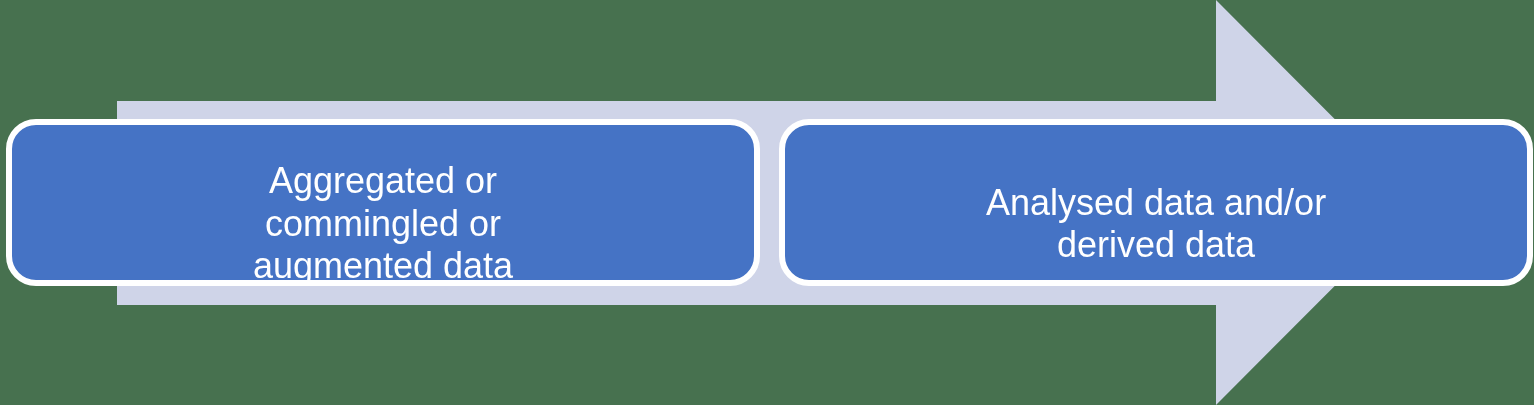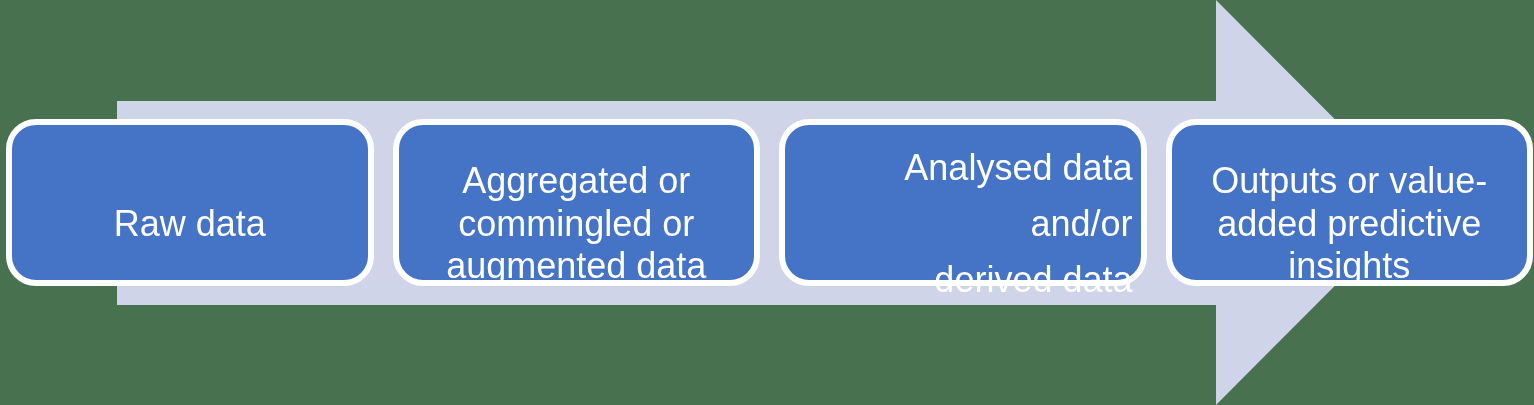--- a/index.html
+++ b/index.html
@@ -64,35 +64,27 @@
 <body>
 
 <div class="canvas">
 
   <svg class="arrow-svg" viewBox="0 0 1534 405" xmlns="http://www.w3.org/2000/svg" aria-hidden="true">
     <polygon points="117,101 1216,101 1216,0 1418,202.5 1216,405 1216,305 117,305"></polygon>
   </svg>
 
   <div class="boxes">
 
-    <div class="box">
-      <span class="label">Raw data</span>
-    </div>
 
     <div class="box">
       <span class="label">Aggregated or
 commingled or
 augmented data</span>
     </div>
 
     <div class="box">
       <span class="label">Analysed data and/or
 derived data</span>
     </div>
 
-    <div class="box">
-      <span class="label">Outputs or value-
-added predictive
-insights</span>
-    </div>
 
   </div>
 </div>
 
 </body></html>

